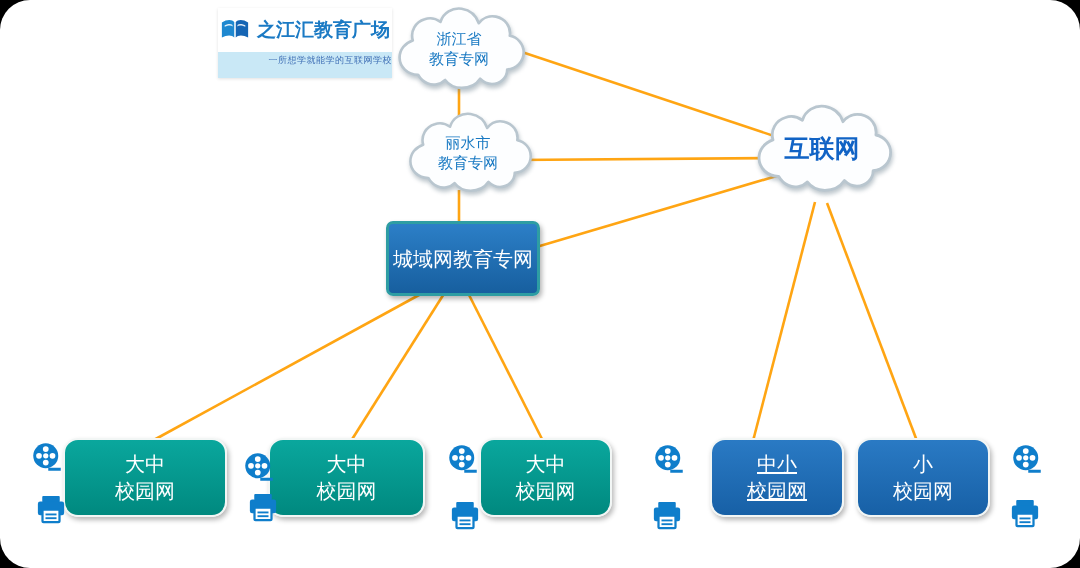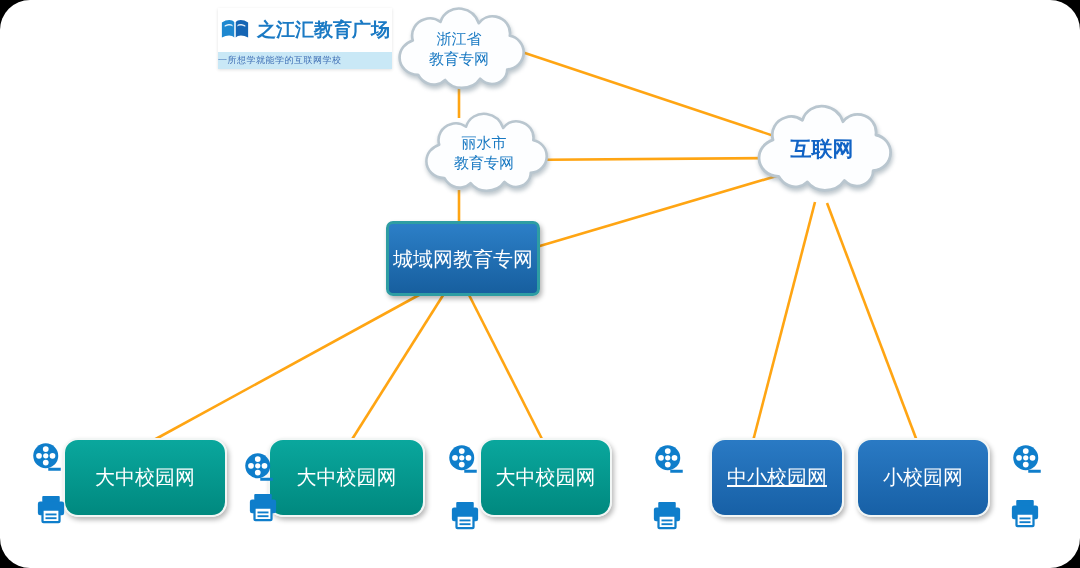--- a/index.html
+++ b/index.html
@@ -4,39 +4,39 @@
 <style>
   html,body{margin:0;padding:0;background:#000;}
   body{font-family:"Liberation Sans","DejaVu Sans",sans-serif;}
   #canvas{position:relative;width:1080px;height:568px;background:#fff;border-radius:30px;overflow:hidden;}
   #links{position:absolute;left:0;top:0;width:1080px;height:568px;}
 
   
   .logo{position:absolute;left:218px;top:8px;width:174px;box-shadow:0 1px 3px rgba(0,0,0,.12);}
   .logo-top{display:flex;align-items:center;justify-content:center;gap:7px;background:#fff;height:44px;}
   .logo-title{font-family:"Liberation Serif","DejaVu Serif",serif;font-weight:bold;font-size:19px;color:#1b7ac4;}
-  .logo-sub{background:#c9e8f6;color:#3f6fb5;font-size:9px;height:17px;line-height:17px;text-align:left;letter-spacing:.5px;}
+  .logo-sub{background:#c9e8f6;color:#3f6fb5;font-size:9px;height:26px;line-height:17px;text-align:right;letter-spacing:.5px;}
 
   
   .cloud{position:absolute;}
   .cloud .shape{position:absolute;left:0;top:0;width:100%;height:100%;filter:drop-shadow(1px 3px 2px rgba(110,130,145,.45));}
   .cloud-label{position:absolute;inset:0;display:flex;flex-direction:column;align-items:center;justify-content:center;color:#1778c2;font-size:15px;line-height:1.35;}
   .cloud.prov{left:393px;top:6px;width:132px;height:86px;}
-  .cloud.city{left:420px;top:110px;width:128px;height:86px;}
+  .cloud.city{left:404px;top:110px;width:128px;height:86px;}
   .cloud.internet{left:752px;top:90px;width:140px;height:118px;}
-  .cloud.internet .cloud-label{font-size:21px;font-weight:bold;color:#1163c5;}
+  .cloud.internet .cloud-label{font-size:25px;font-weight:bold;color:#1163c5;}
 
   
   .core{position:absolute;left:386px;top:221px;width:148px;height:69px;background:linear-gradient(#2c7fc7,#175f9f);
         border:3px solid #2e9da3;border-radius:7px;box-shadow:2px 3px 5px rgba(0,0,0,.3);
         display:flex;flex-direction:row;align-items:center;justify-content:center;color:#fff;font-size:20px;line-height:1.3;}
 
   
   .campus{position:absolute;top:438px;height:79px;border-radius:15px;border:2px solid #f2f6f5;
-          box-shadow:2px 3px 5px rgba(0,0,0,.28);display:flex;align-items:center;justify-content:center;
+          box-shadow:2px 3px 5px rgba(0,0,0,.28);display:flex;flex-direction:column;align-items:center;justify-content:center;
           color:#fff;font-size:20px;line-height:1.35;box-sizing:border-box;}
   .campus.teal{background:linear-gradient(#0aa79d,#00897f);}
   .campus.blue{background:linear-gradient(#2a7ac4,#1760a6);}
   .campus.c1{left:63px;width:164px;}
   .campus.c2{left:268px;width:157px;}
   .campus.c3{left:479px;width:133px;}
   .campus.c4{left:710px;width:134px;text-decoration:underline;}
   .campus.c5{left:856px;width:134px;}
 
   

